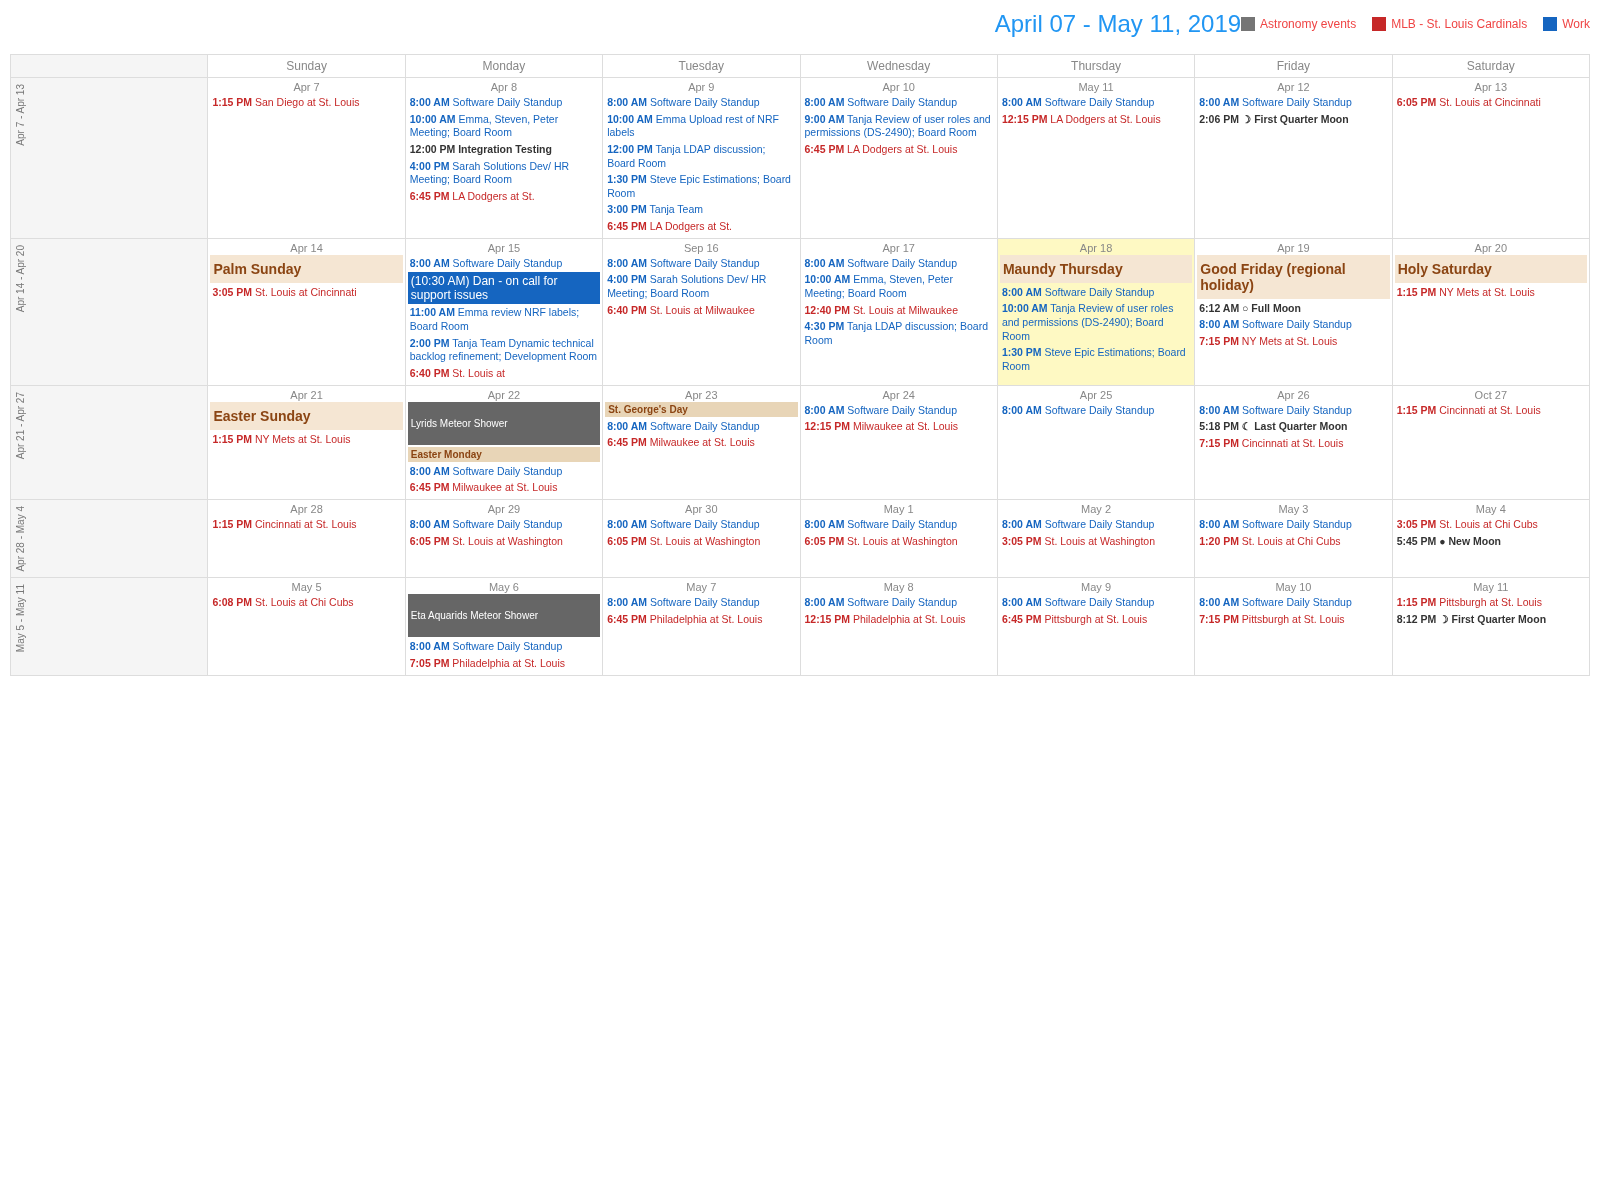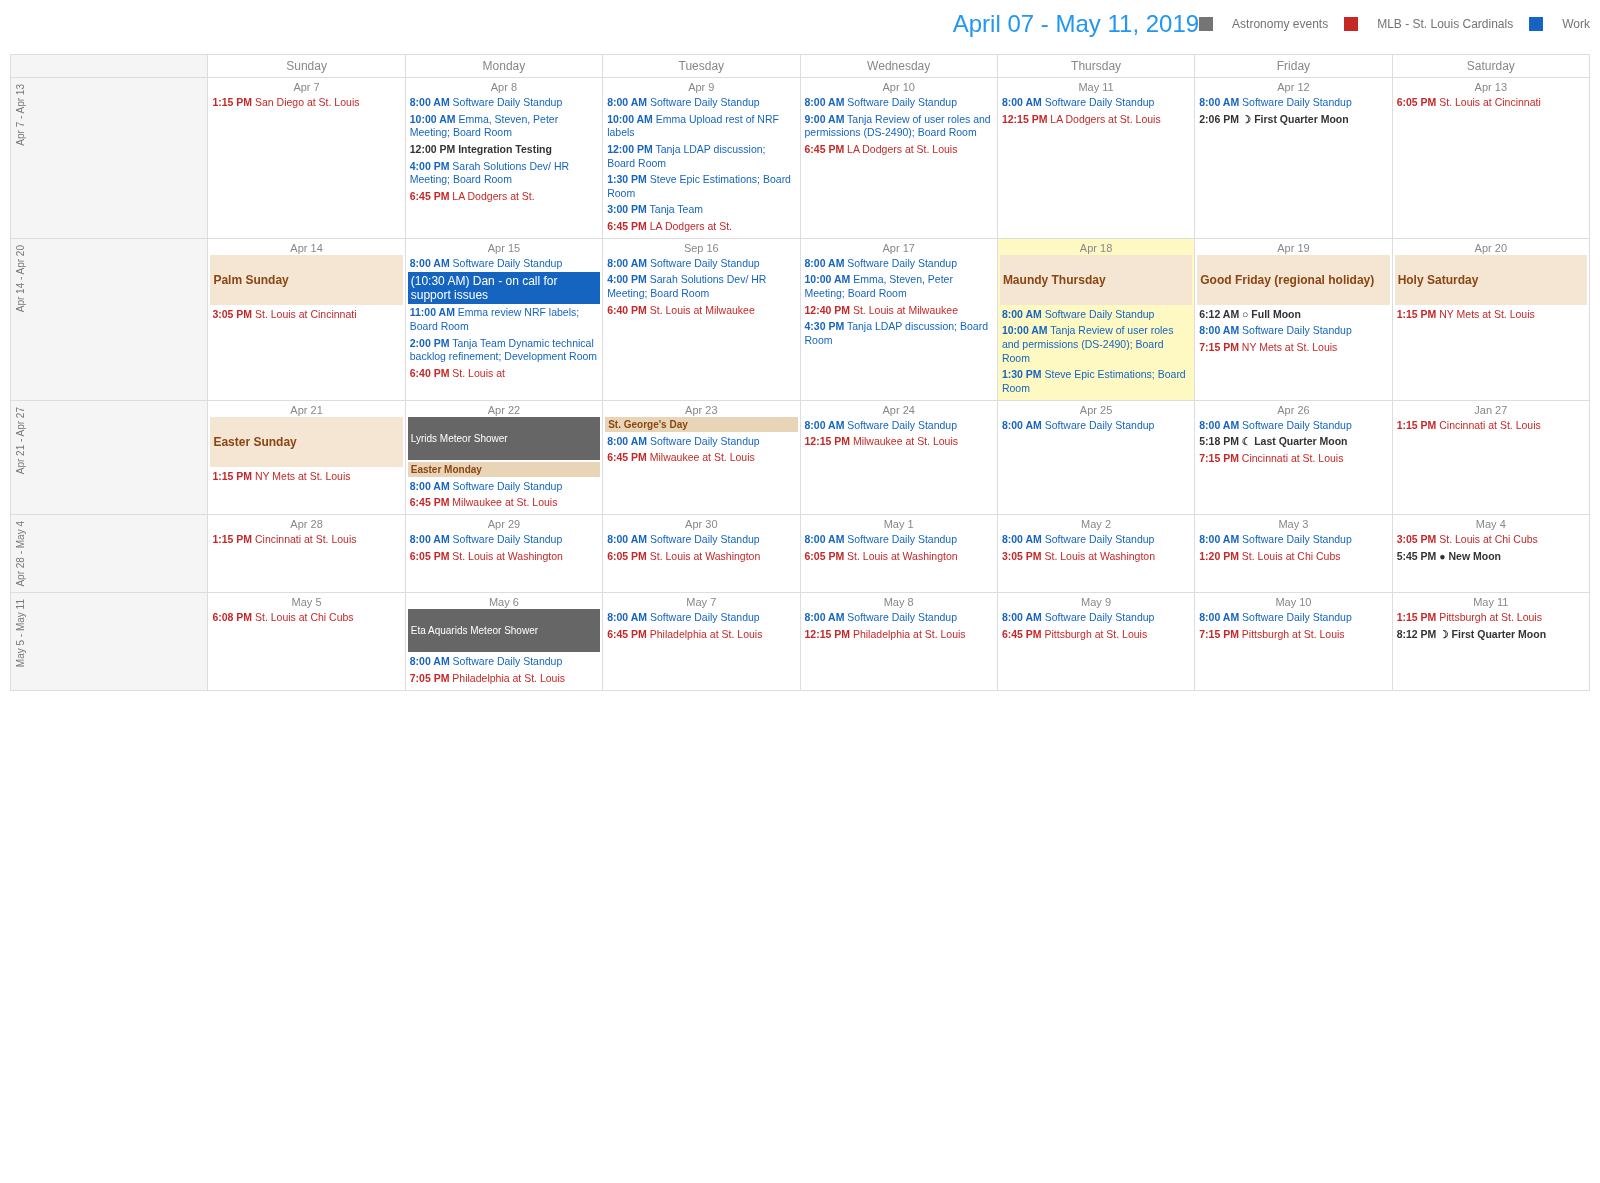--- a/index.html
+++ b/index.html
@@ -1,39 +1,39 @@
 <!DOCTYPE html>
 <html><head>
   <meta charset="utf-8">
   <style>
     * { box-sizing: border-box; margin: 0; padding: 0; }
     body { font-family: Arial, sans-serif; background: #fff; font-size: 11px; color: #333; padding: 10px; }
     
     .header { display: flex; align-items: center; justify-content: flex-end; margin-bottom: 16px; }
     .title { font-size: 24px; color: #2196F3; font-weight: 400; }
     .legend { display: flex; align-items: center; gap: 16px; }
-    .legend-item { display: flex; align-items: center; gap: 19px; font-size: 12px; color: #737373; }
+    .legend-item { display: flex; align-items: center; gap: 5px; font-size: 12px; color: #ef4444; }
     .legend-color { width: 14px; height: 14px; display: inline-block; }
     
     .calendar { width: 100%; border-collapse: collapse; }
     .calendar th { text-align: center; font-weight: normal; color: #888; padding: 4px; border: 1px solid #ddd; font-size: 12px; }
     .calendar td { border: 1px solid #ddd; vertical-align: top; padding: 2px; width: calc(100%/8); }
     
     .week-label-col { width: 20px; background: #f5f5f5; }
     .week-label { writing-mode: vertical-rl; transform: rotate(180deg); font-size: 10px; color: #777; text-align: center; padding: 4px 2px; white-space: nowrap; }
     
     .date-num { text-align: center; color: #888; font-size: 11px; padding: 1px 3px; }
     
     .event { padding: 1px 2px; margin: 1px 0; line-height: 1.3; font-size: 10.5px; }
     .event-time { font-weight: bold; }
     .event-blue { color: #1565C0; }
     .event-red { color: #C62828; }
     .event-dark { color: #333; font-weight: bold; }
     
-    .special-day { background: #f5e6d3; padding: 18px 3px; font-size: 12px; color: #8B4513; margin-bottom: 2px; font-weight: bold; }
+    .special-day { background: #f5e6d3; padding: 6px 3px; font-size: 14px; color: #8B4513; margin-bottom: 2px; font-weight: bold; }
     .holiday-banner { background: #e8d5b7; padding: 2px 3px; font-size: 10px; color: #8B4513; font-weight: bold; margin-bottom: 2px; }
     .meteor-banner { background: #666; color: #fff; padding: 16px 3px; font-size: 10px; margin-bottom: 2px; }
     .highlight-event { background: #1565C0; color: #fff; padding: 2px 3px; font-size: 12px; margin: 1px 0; }
   </style>
 </head>
 <body>
 
 <div class="header">
   <h1 class="title">April 07 - May 11, 2019</h1>
   <div class="legend">
@@ -193,21 +193,21 @@
           <div class="date-num">Apr 25</div>
           <div class="event event-blue"><span class="event-time">8:00 AM</span> Software Daily Standup</div>
         </td>
         <td>
           <div class="date-num">Apr 26</div>
           <div class="event event-blue"><span class="event-time">8:00 AM</span> Software Daily Standup</div>
           <div class="event event-dark"><span class="event-time">5:18 PM</span> ☾ Last Quarter Moon</div>
           <div class="event event-red"><span class="event-time">7:15 PM</span> Cincinnati at St. Louis</div>
         </td>
         <td>
-          <div class="date-num">Jan 27</div>
+          <div class="date-num">Oct 27</div>
           <div class="event event-red"><span class="event-time">1:15 PM</span> Cincinnati at St. Louis</div>
         </td>
       </tr>
       <tr>
         <td class="week-label-col">
           <div class="week-label">Apr 28 - May 4</div>
         </td>
         <td>
           <div class="date-num">Apr 28</div>
           <div class="event event-red"><span class="event-time">1:15 PM</span> Cincinnati at St. Louis</div>

